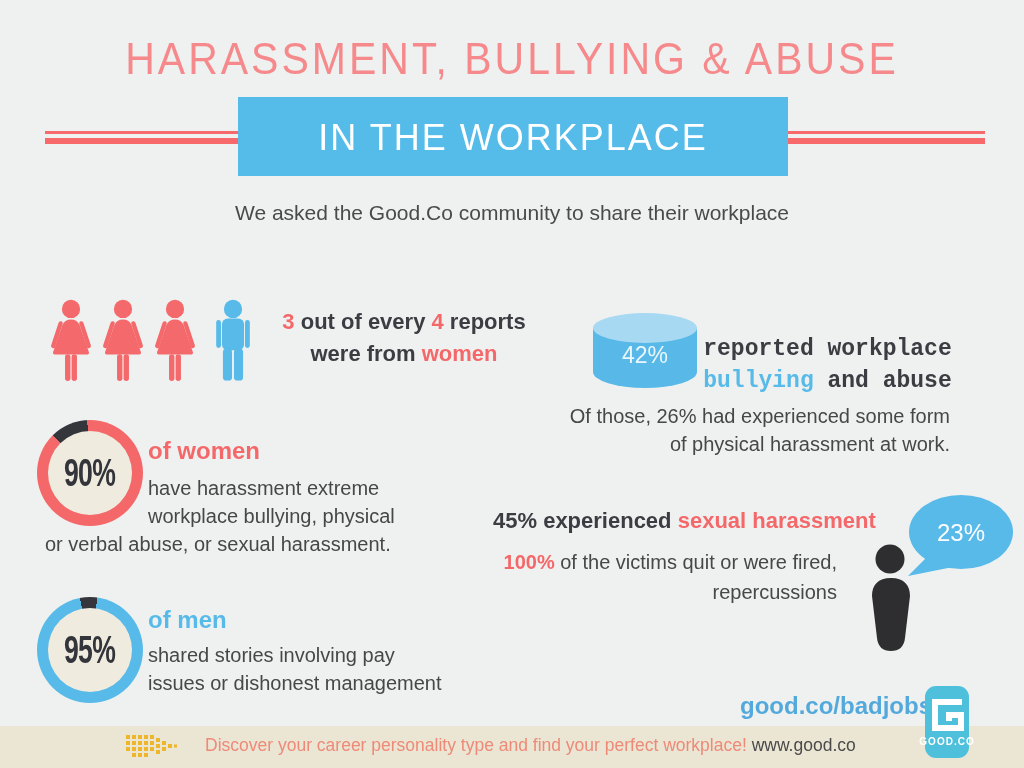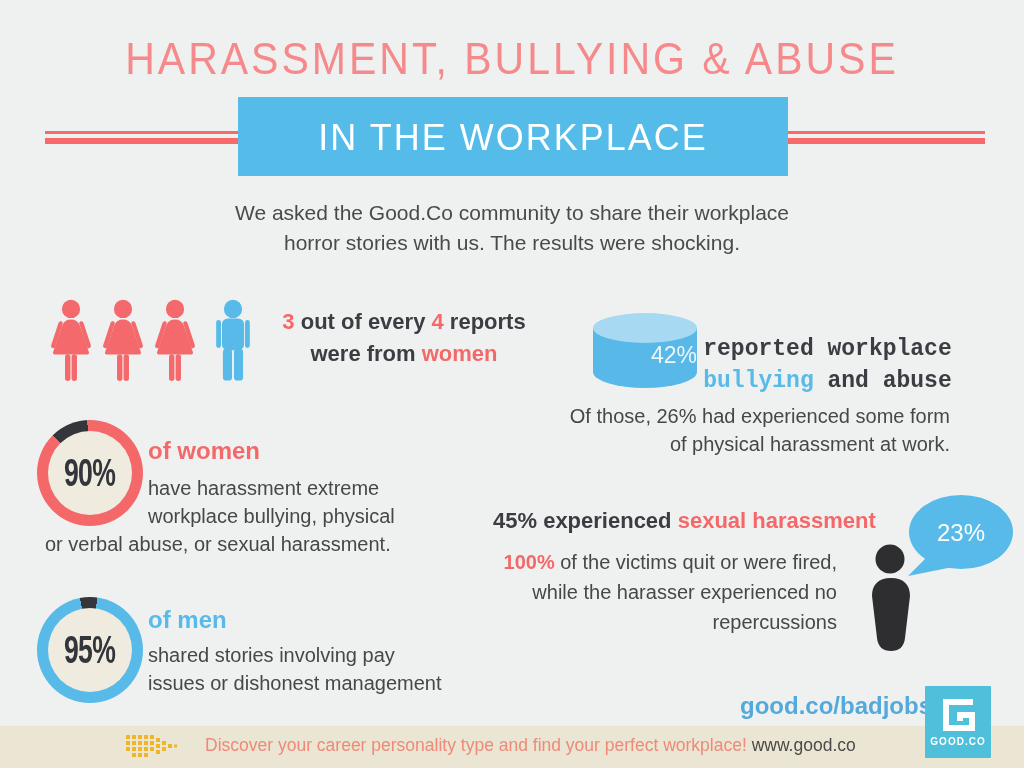--- a/index.html
+++ b/index.html
@@ -41,21 +41,21 @@
   .w-line{position:absolute;font-size:20px;color:#474747;}
   .w1{left:148px;top:477px;} .w2{left:148px;top:505px;} .w3{left:45px;top:533px;}
   .lead-blue{position:absolute;left:148px;top:606px;font-size:24px;font-weight:700;color:#57bae9;}
   .m1{left:148px;top:644px;} .m2{left:148px;top:672px;}
 
   
   .cylinder{position:absolute;left:593px;top:313px;width:104px;height:80px;}
   .cyl-body{position:absolute;left:0;top:15px;width:104px;height:60px;background:#58b9e9;
             border-radius:0 0 52px 52px / 0 0 16px 16px;}
   .cyl-top{position:absolute;left:0;top:0;width:104px;height:30px;border-radius:50%;background:#a8d9f2;}
-  .cyl-label{position:absolute;left:0;top:29px;width:104px;text-align:right;
+  .cyl-label{position:absolute;left:0;top:29px;width:104px;text-align:center;
              font-size:23px;color:#eaf6fc;}
 
   .bully-head{position:absolute;left:700px;top:333px;width:255px;text-align:center;
               font-size:23px;font-weight:700;line-height:32px;color:#3b3d42;font-family:Liberation Mono, monospace;}
   .ofthose{position:absolute;right:74px;top:402px;width:430px;text-align:right;
            font-size:20px;line-height:28px;color:#474747;}
 
   
   .sh-head{position:absolute;left:493px;top:508px;font-size:22px;font-weight:700;color:#3b3d42;}
   .sh-body{position:absolute;right:187px;top:547px;width:400px;text-align:right;
@@ -66,41 +66,40 @@
                 font-size:24px;color:#fdfeff;}
 
   .badjobs{position:absolute;left:740px;top:692px;font-size:24px;font-weight:700;color:#53a9dc;cursor:pointer;}
 
   
   .footerbar{position:absolute;left:0;top:726px;width:1024px;height:42px;background:#ebe5d3;}
   .footer-line{position:absolute;left:125px;top:733px;display:flex;align-items:center;gap:18px;}
   .cta{font-size:17.5px;color:#ee8a78;}
   .cta-url{font-size:17.5px;color:#4a4a4a;cursor:pointer;}
 
-  .logo{position:absolute;left:925px;top:686px;width:66px;height:72px;border-radius:1px;
+  .logo{position:absolute;left:925px;top:686px;width:44px;height:72px;border-radius:11px;
         background:#4ec0db;display:flex;flex-direction:column;align-items:center;}
   .logo svg{margin-top:9px;}
   .logo-text{margin-top:3px;font-size:10px;font-weight:700;letter-spacing:1px;color:#ffffff;}
 </style>
 </head>
 <body>
 
 <div class="stage">
 
   <div class="title">HARASSMENT, BULLYING &amp; ABUSE</div>
   <div class="rline rl-thin-left"></div>
   <div class="rline rl-thick-left"></div>
   <div class="rline rl-thin-right"></div>
   <div class="rline rl-thick-right"></div>
   <div class="banner">
     <span>IN THE WORKPLACE</span>
   </div>
   <div class="subtitle">
     <div>We asked the Good.Co community to share their workplace</div>
-    <div>horror stories with us. The results were shocking.</div>
   </div>
 
   <div class="people">
     <svg width="50" height="96" viewBox="0 0 52 96" fill="#f4696b">
       <circle cx="26" cy="10.5" r="9.5"></circle>
       <path d="M26 21.5c4.5 0 7.5 2 9 6l9.5 27.5c.8 2.3-.8 3-2.8 3H10.3c-2 0-3.6-.7-2.8-3L17 27.5c1.5-4 4.5-6 9-6z"></path>
       <path d="M15.2 25.5 7.5 49" stroke="#f4696b" stroke-width="4.5" stroke-linecap="round" fill="none"></path>
       <path d="M36.8 25.5 44.5 49" stroke="#f4696b" stroke-width="4.5" stroke-linecap="round" fill="none"></path>
       <rect x="19.8" y="57.5" width="5.6" height="28" rx="2.8"></rect>
       <rect x="26.6" y="57.5" width="5.6" height="28" rx="2.8"></rect>
@@ -165,21 +164,20 @@
     <div><span class="accent-blue">bullying</span><span> and abuse</span></div>
   </div>
   <div class="ofthose">
     <div>Of those, 26% had experienced some form</div>
     <div>of physical harassment at work.</div>
   </div>
 
   <div class="sh-head"><span>45% experienced </span><span class="accent-coral">sexual harassment</span></div>
   <div class="sh-body">
     <div><span class="accent-coral">100%</span><span> of the victims quit or were fired,</span></div>
-    <div>while the harasser experienced no</div>
     <div>repercussions</div>
   </div>
 
   <svg class="figure-svg" width="162" height="175" viewBox="0 0 162 175">
     <g fill="#57bae9">
       <ellipse cx="103" cy="40" rx="52" ry="37"></ellipse>
       <polygon points="50,84 72,62 105,73"></polygon>
     </g>
     <g fill="#2e2e30">
       <circle cx="32" cy="67" r="14.5"></circle>

